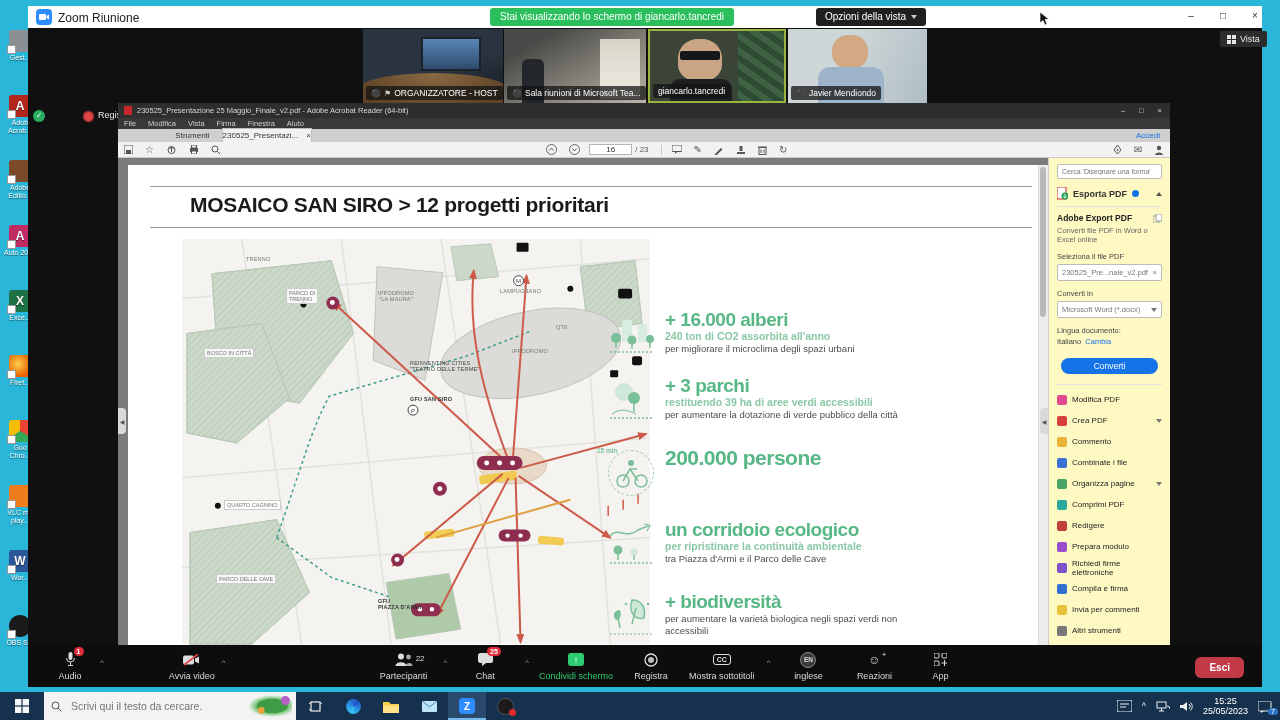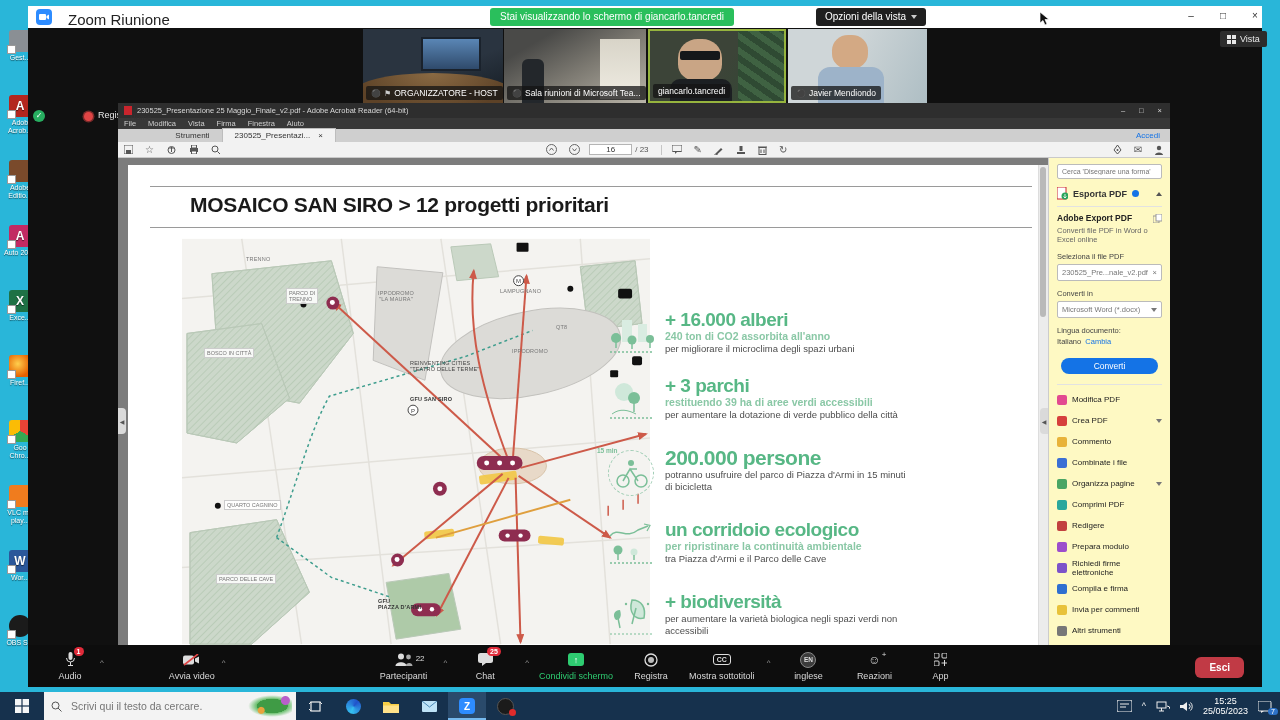--- a/index.html
+++ b/index.html
@@ -103,21 +103,21 @@
       <div>OBS S...</div>
     </div>
 
   <div class="abs" id="ztitle">
     <div class="abs" style="left:8px;top:3px;width:16px;height:16px;border-radius:4px;background:#2d8cff;display:flex;align-items:center;justify-content:center">
       <svg width="10" height="8">
           <rect x="0" y="1" width="7" height="6" rx="1" fill="#fff"></rect>
           <polygon points="7.5,3 10,1.5 10,6.5 7.5,5" fill="#fff"></polygon>
         </svg>
     </div>
-    <div class="abs" style="left:40px;top:5px;font-size:15px;color:#222">Zoom Riunione</div>
+    <div class="abs" style="left:30px;top:5px;font-size:12px;color:#222">Zoom Riunione</div>
     <div class="abs" style="left:462px;top:2px;height:14px;background:#2abf5c;color:#fff;font-size:10px;padding:2px 10px;border-radius:3px;line-height:14px">Stai visualizzando lo schermo di giancarlo.tancredi</div>
     <div class="abs" style="left:788px;top:2px;height:14px;background:#1f1f1f;color:#fff;font-size:10px;padding:2px 9px;border-radius:3px;line-height:14px;display:flex;align-items:center;gap:5px">
         <span>Opzioni della vista</span>
         <span class="cdown"></span>
       </div>
 
     <svg class="abs" style="left:1012px;top:6px" width="10" height="14">
         <polygon points="0,0 0,11 3,8.5 5,13 7,12 5,7.5 9,7.5" fill="#111" stroke="#fff" stroke-width=".7"></polygon>
       </svg>
     <div class="abs wcbtn" style="left:1148px;top:4px">–</div>
@@ -189,21 +189,21 @@
     <span>File</span>
     <span>Modifica</span>
     <span>Vista</span>
     <span>Firma</span>
     <span>Finestra</span>
     <span>Aiuto</span>
   </div>
   <div class="abs" id="actabs">
     <span style="padding:20px 12px">Home</span>
     <span style="padding:2px 12px">Strumenti</span>
-    <span style="padding:2px 12px;background:#f2f2f2;border:1px solid #bdbdbd;border-bottom:none;display:flex;gap:8px">
+    <span style="padding:2px 0;background:#f2f2f2;border:1px solid #bdbdbd;border-bottom:none;display:flex;gap:8px">
         <span>230525_Presentazi...</span>
         <span>×</span>
       </span>
     <span style="margin-left:auto;padding:2px 10px;color:#1473e6">Accedi</span>
   </div>
   <div class="abs" id="acbar">
     <span class="tbi">
         <svg width="9" height="9">
           <rect x="0" y="0" width="9" height="9" fill="none" stroke="#555"></rect>
           <rect x="2" y="5" width="5" height="4" fill="#555"></rect>
@@ -448,21 +448,20 @@
         <svg width="40" height="40" style="margin:2px" viewBox="0 0 40 40">
             <g stroke="#7bbf98" fill="none" stroke-width="1.5">
               <circle cx="12" cy="28" r="6"></circle>
               <circle cx="30" cy="28" r="6"></circle>
               <path d="M12,28 L19,16 L27,28 M19,16 L26,16"></path>
               <circle cx="20" cy="10" r="3" fill="#7bbf98" stroke="none"></circle>
             </g>
           </svg>
       </div>
       <div class="hd" style="font-size:21px">200.000 persone</div>
-      <div class="bd">potranno usufruire del parco di Piazza d'Armi in 15 minuti di bicicletta</div>
     </div>
     <div class="stat" style="top:355px">
       <svg class="sic" width="48" height="44" viewBox="0 0 48 44">
           <g stroke="#7bbf98" fill="none" stroke-width="1.5">
             <path d="M2,14 C10,4 18,18 30,8 L40,4"></path>
             <path d="M36,2 L42,3.5 L39,9" stroke-width="1.2"></path>
             <circle cx="10" cy="28" r="4.5" fill="#7bbf98" stroke="none"></circle>
             <line x1="10" y1="32" x2="10" y2="38"></line>
             <circle cx="26" cy="30" r="3.5" fill="#cfe8da" stroke="none"></circle>
             <line x1="26" y1="33" x2="26" y2="38"></line>

